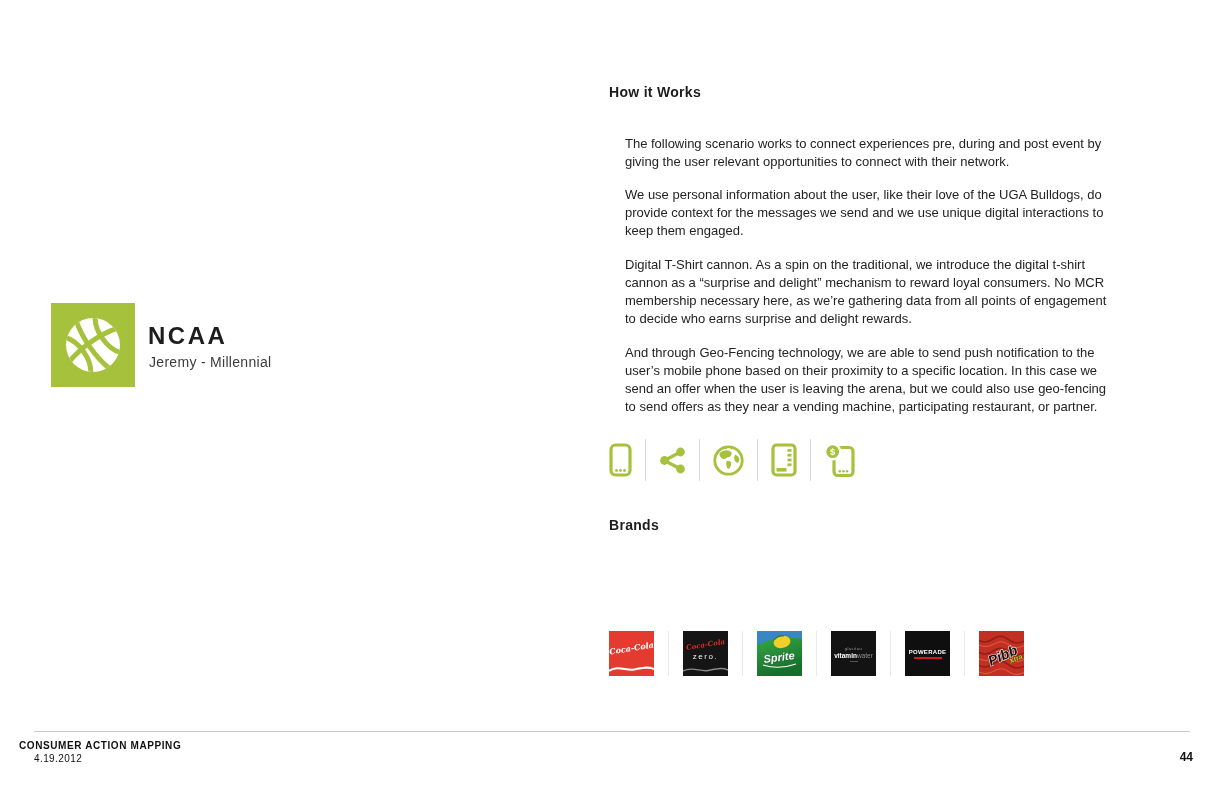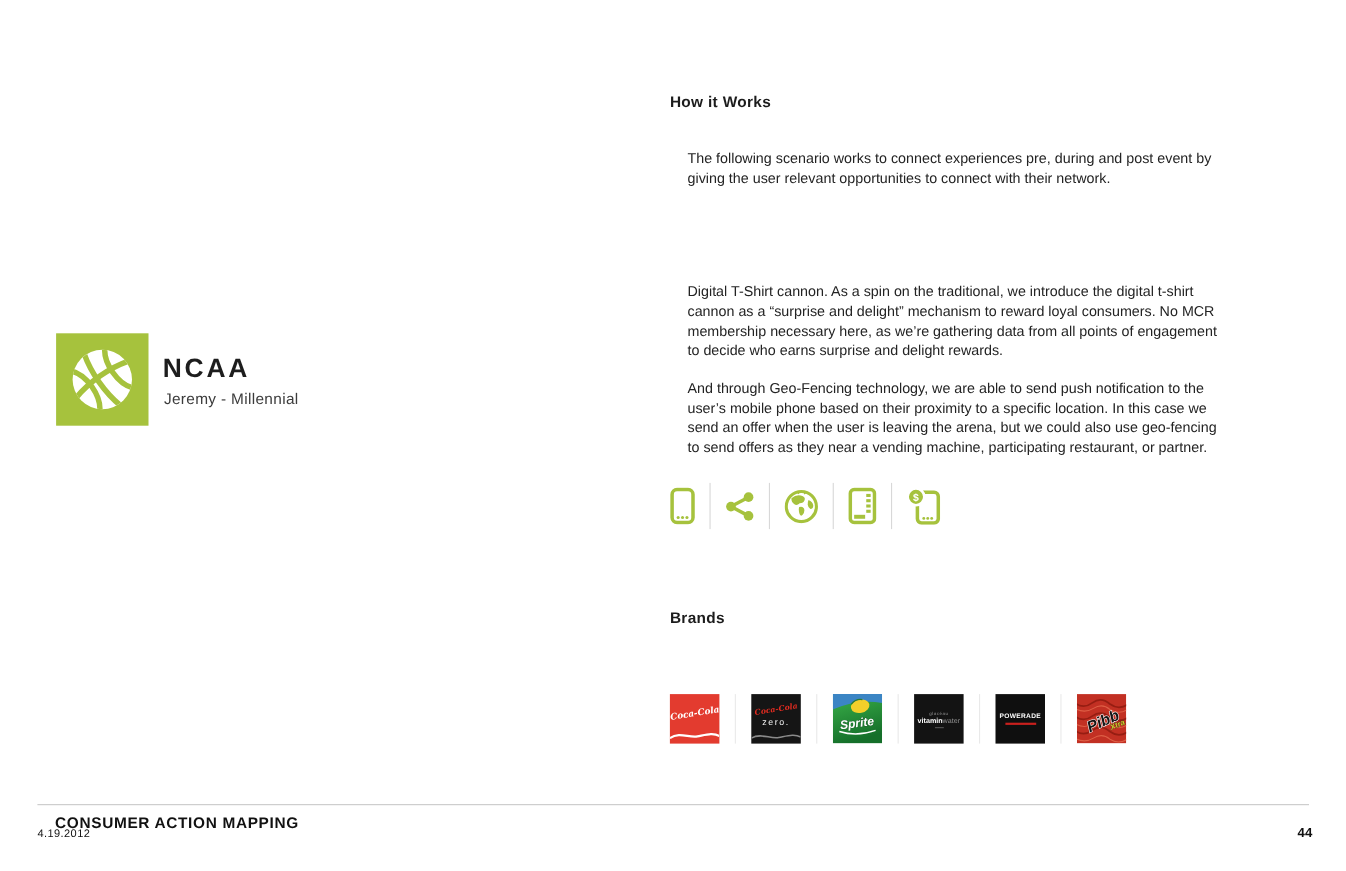--- a/index.html
+++ b/index.html
@@ -14,21 +14,21 @@
 
   
   .col{position:absolute;left:609px;width:492px;}
   .h2{font-size:14px;font-weight:700;letter-spacing:0.3px;color:#1c1c1c;}
   .para{font-size:13px;line-height:18px;color:#232323;margin:16px;}
   #hiw-heading{top:84px;}
   #p1{top:119px;}
   #p2{top:170px;}
   #p3{top:240px;}
   #p4{top:328px;}
-  #brands-heading{top:517px;margin-top:36px;}
+  #brands-heading{top:517px;}
   #brands-desc{top:551px;text-align:justify;}
 
   
   .icon-row{position:absolute;left:609px;top:438px;height:44px;display:flex;align-items:center;}
   .icon-cell{display:flex;align-items:center;justify-content:center;}
   .icon-divider{width:1px;height:42px;background:#d8d8d8;margin:0 13px;}
 
   
   .logo-row{position:absolute;left:609px;top:631px;height:45px;display:flex;align-items:center;}
   .logo-divider{width:1px;height:45px;background:#e9e9e9;margin:0 14px;}
@@ -47,21 +47,21 @@
   .vw-main{font-size:6.5px;white-space:nowrap;}
   .vw-main b{color:#ffffff;font-weight:700;}
   .vw-main span{color:#8f8f8f;font-weight:400;}
   .vw-bar{width:8px;height:1px;background:#555;margin-top:2px;}
 
   .tile-pow{background:#0f0f0f;display:flex;flex-direction:column;align-items:center;justify-content:center;}
   .pow-main{font-size:6px;font-weight:800;color:#fff;letter-spacing:0.3px;white-space:nowrap;}
   .pow-bar{width:28px;height:2px;background:#c8201d;margin-top:2px;}
 
   .footer-rule{position:absolute;left:34px;top:731px;width:1156px;height:1px;background:#c9c9c9;}
-  .footer-title{position:absolute;left:50px;top:740px;font-size:14px;font-weight:800;letter-spacing:0.6px;color:#111;}
+  .footer-title{position:absolute;left:19px;top:740px;font-size:10px;font-weight:800;letter-spacing:0.6px;color:#111;}
   .footer-date{position:absolute;left:34px;top:753px;font-size:10px;color:#111;letter-spacing:0.4px;}
   .page-number{position:absolute;right:31px;top:750px;font-size:12px;font-weight:600;color:#111;}
 </style>
 </head>
 <body>
 
 <div class="page">
 
   <div class="logo-square">
     <svg width="84" height="84" viewBox="0 0 84 84">
@@ -77,20 +77,21 @@
         <path d="M23 19 C33 30 33 54 23 65"></path>
         <path d="M61 19 C51 30 51 54 61 65"></path>
       </g>
     </svg>
   </div>
   <div class="profile-title">NCAA</div>
   <div class="profile-subtitle">Jeremy - Millennial</div>
 
   <div class="col h2" id="hiw-heading">How it Works</div>
   <p class="col para" id="p1">The following scenario works to connect experiences pre, during and post event by giving the user relevant opportunities to connect with their network.</p>
+  <p class="col para" id="p2">We use personal information about the user, like their love of the UGA Bulldogs, do provide context for the messages we send and we use unique digital interactions to keep them engaged.</p>
   <p class="col para" id="p4">And through Geo-Fencing technology, we are able to send push notification to the user’s mobile phone based on their proximity to a specific location. In this case we send an offer when the user is leaving the arena, but we could also use geo-fencing to send offers as they near a vending machine, participating restaurant, or partner.</p>
   <p class="col para" id="p3">Digital T-Shirt cannon. As a spin on the traditional, we introduce the digital t-shirt cannon as a “surprise and delight” mechanism to reward loyal consumers. No MCR membership necessary here, as we’re gathering data from all points of engagement to decide who earns surprise and delight rewards.</p>
 
   <div class="icon-row">
     <span class="icon-cell">
       <svg width="23" height="34" viewBox="0 0 23 34">
         <rect x="2" y="2" width="19" height="30" rx="4.5" fill="none" stroke="#a6c23d" stroke-width="3.2"></rect>
         <circle cx="7.5" cy="27.5" r="1.4" fill="#a6c23d"></circle>
           <circle cx="11.5" cy="27.5" r="1.4" fill="#a6c23d"></circle>
           <circle cx="15.5" cy="27.5" r="1.4" fill="#a6c23d"></circle>

